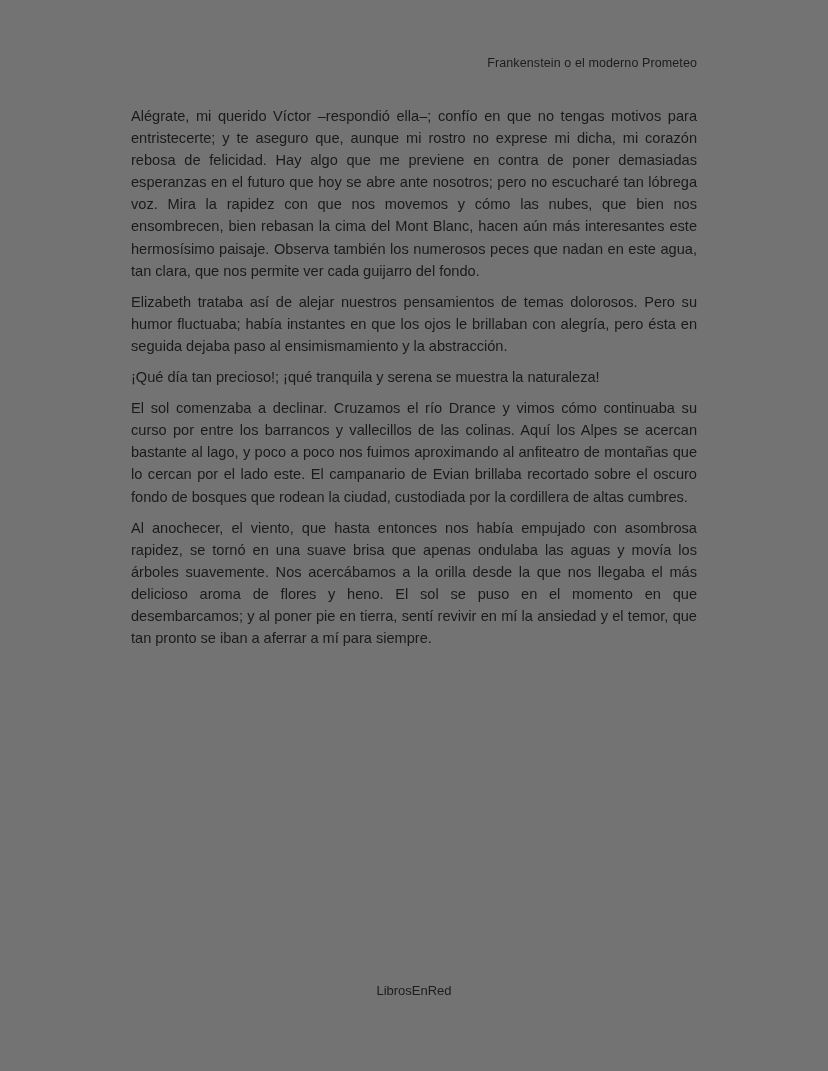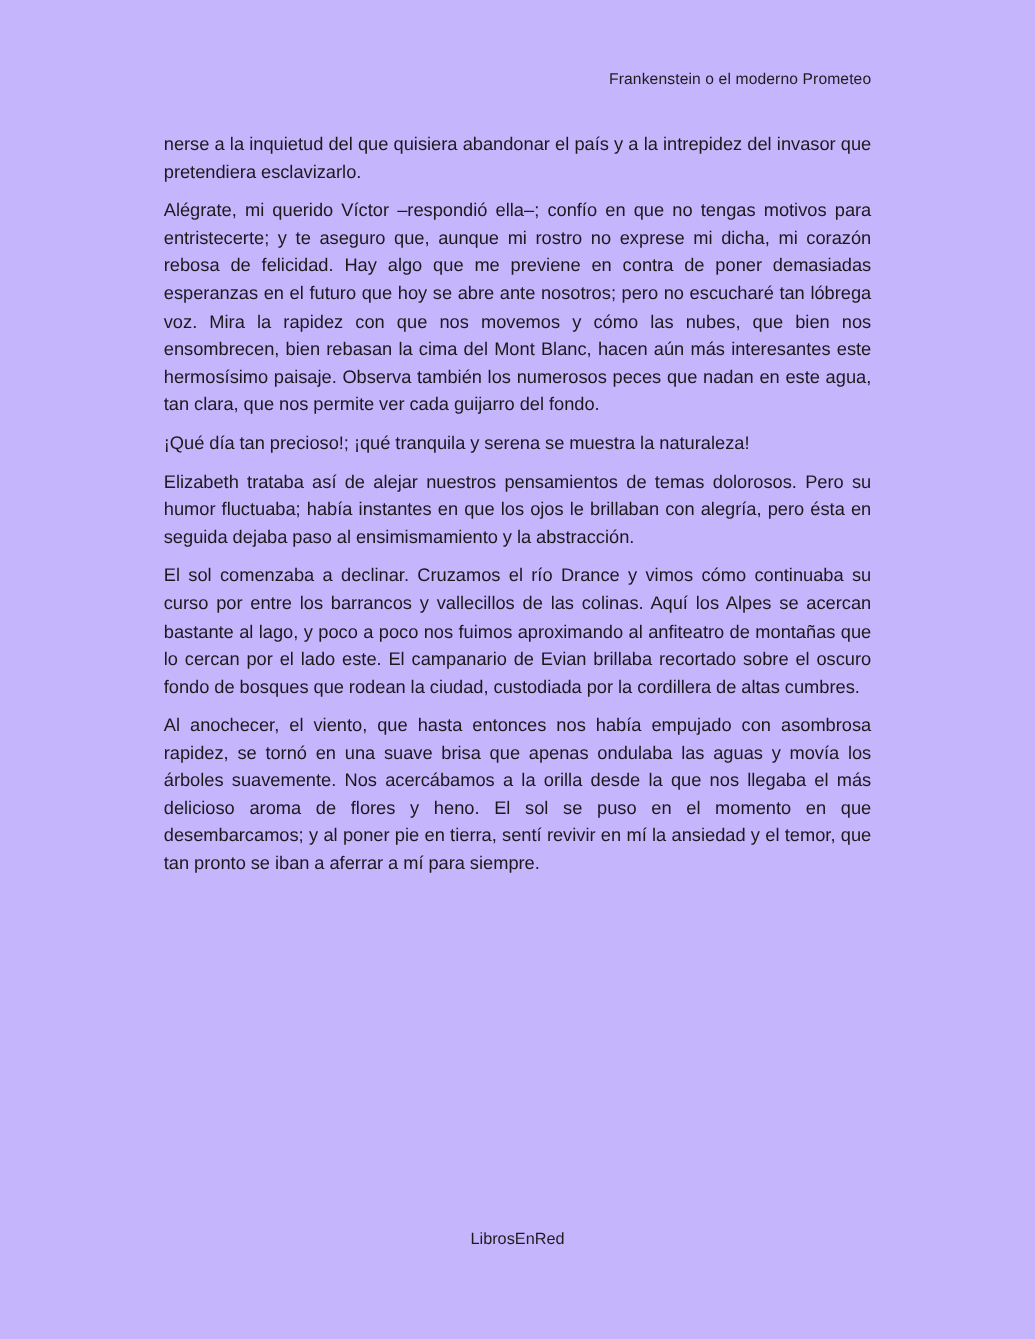--- a/index.html
+++ b/index.html
@@ -8,21 +8,21 @@
     background: #ffffff;
   }
   body {
     font-family: "Liberation Sans", sans-serif;
     color: #1a1a1a;
   }
   .page {
     position: relative;
     width: 828px;
     height: 1071px;
-    background: #c4b5fd;
+    background: #737373;
     overflow: hidden;
     box-sizing: border-box;
   }
   .running-head {
     position: absolute;
     left: 131px;
     right: 131px;
     top: 56px;
     text-align: right;
     font-size: 12.5px;
@@ -70,24 +70,23 @@
   }
 </style>
 </head>
 <body>
 
 <div class="page">
 
   <div class="running-head">Frankenstein o el moderno Prometeo</div>
 
   <div class="text-column">
-    <p class="para">nerse a la inquietud del que quisiera abandonar el país y a la intrepidez del invasor que pretendiera esclavizarlo.</p>
     <p class="para">Alégrate, mi querido Víctor –respondió ella–; confío en que no tengas motivos para entristecerte; y te aseguro que, aunque mi rostro no exprese mi dicha, mi corazón rebosa de felicidad. Hay algo que me previene en contra de poner demasiadas esperanzas en el futuro que hoy se abre ante nosotros; pero no escucharé tan lóbrega voz. Mira la rapidez con que nos movemos y cómo las nubes, que bien nos ensombrecen, bien rebasan la cima del Mont Blanc, hacen aún más interesantes este hermosísimo paisaje. Observa también los numerosos peces que nadan en este agua, tan clara, que nos permite ver cada guijarro del fondo.</p>
+    <p class="para">Elizabeth trataba así de alejar nuestros pensamientos de temas dolorosos. Pero su humor fluctuaba; había instantes en que los ojos le brillaban con alegría, pero ésta en seguida dejaba paso al ensimismamiento y la abstracción.</p>
     <p class="para">¡Qué día tan precioso!; ¡qué tranquila y serena se muestra la naturaleza!</p>
-    <p class="para">Elizabeth trataba así de alejar nuestros pensamientos de temas dolorosos. Pero su humor fluctuaba; había instantes en que los ojos le brillaban con alegría, pero ésta en seguida dejaba paso al ensimismamiento y la abstracción.</p>
     <p class="para">El sol comenzaba a declinar. Cruzamos el río Drance y vimos cómo continuaba su curso por entre los barrancos y vallecillos de las colinas. Aquí los Alpes se acercan bastante al lago, y poco a poco nos fuimos aproximando al anfiteatro de montañas que lo cercan por el lado este. El campanario de Evian brillaba recortado sobre el oscuro fondo de bosques que rodean la ciudad, custodiada por la cordillera de altas cumbres.</p>
     <p class="para">Al anochecer, el viento, que hasta entonces nos había empujado con asombrosa rapidez, se tornó en una suave brisa que apenas ondulaba las aguas y movía los árboles suavemente. Nos acercábamos a la orilla desde la que nos llegaba el más delicioso aroma de flores y heno. El sol se puso en el momento en que desembarcamos; y al poner pie en tierra, sentí revivir en mí la ansiedad y el temor, que tan pronto se iban a aferrar a mí para siempre.</p>
   </div>
 
 
   <div class="imprint">LibrosEnRed</div>
 
 </div>
 
 </body></html>

